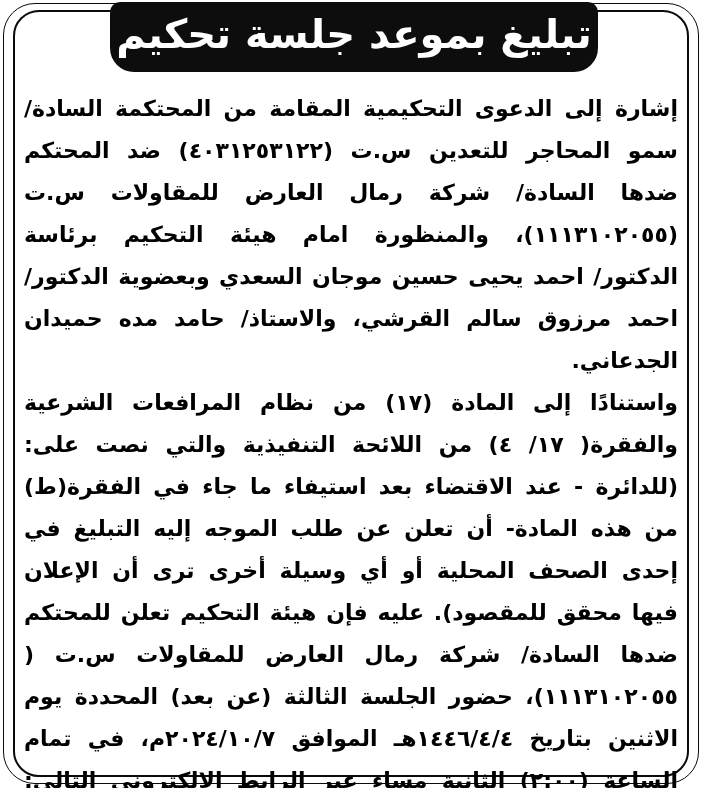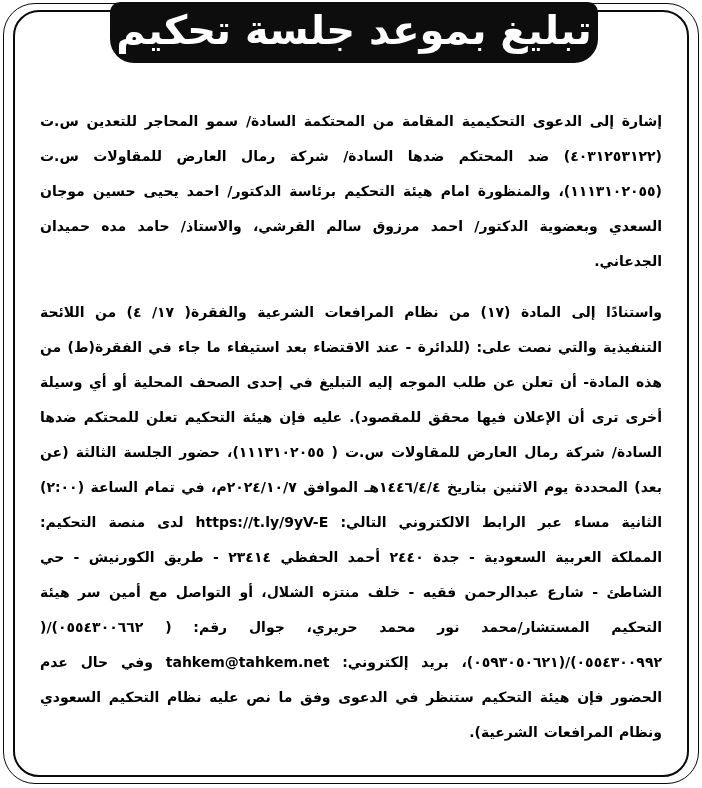--- a/index.html
+++ b/index.html
@@ -30,21 +30,21 @@
     border: 2.5px solid #0a0a0a;
     border-radius: 26px;
     pointer-events: none;
   }
   
   .banner {
     position: absolute;
     top: 2px;
     left: 110px;
     width: 488px;
-    height: 61px;
+    height: 70px;
     background: #0d0d0d;
     border-radius: 10px 10px 24px 24px;
     display: flex;
     align-items: center;
     justify-content: center;
     z-index: 3;
   }
   .banner-text {
     color: #ffffff;
     font-size: 40px;
@@ -56,24 +56,24 @@
   
   .content {
     position: absolute;
     top: 88px;
     right: 24px;
     left: 24px;
     direction: rtl;
     z-index: 2;
   }
   .para {
-    margin: 16px;
-    font-size: 14px;
+    margin: 0;
+    font-size: 22px;
     font-weight: 700;
-    line-height: 35px;
+    line-height: 42px;
     text-align: justify;
     text-justify: inter-word;
     letter-spacing: 0;
     word-spacing: 1px;
   }
 </style>
 </head>
 <body>
 
 <div class="sheet">

